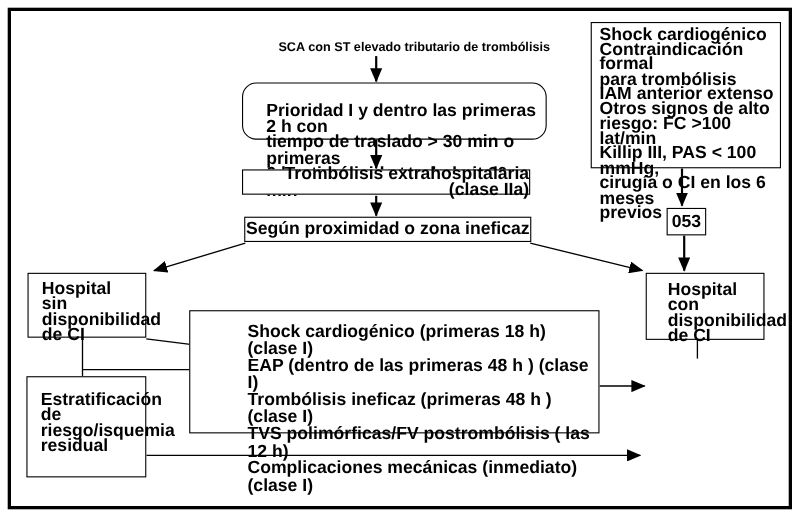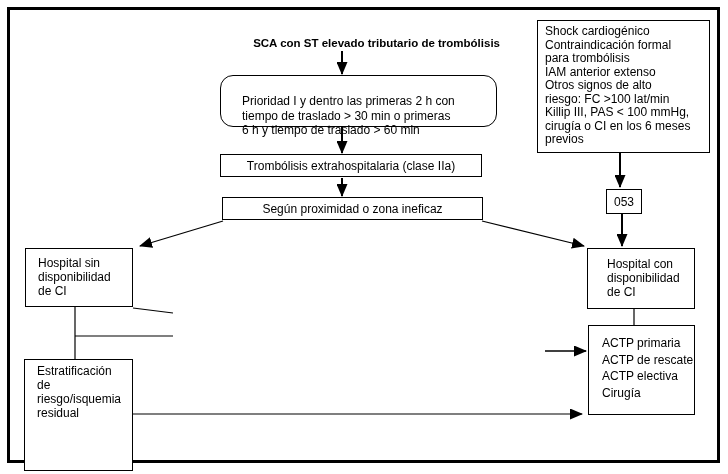--- a/index.html
+++ b/index.html
@@ -21,24 +21,25 @@
     left: 7px; top: 7px;
     width: 713px; height: 456px;
     border: 3px solid #000;
     box-sizing: border-box;
   }
   .node {
     position: absolute;
     border: 1px solid #000;
     background: #ffffff;
     box-sizing: border-box;
-    font-size: 12px;
+    font-size: 16px;
     line-height: 14px;
     white-space: pre-line;
     color: #000;
+    font-weight: bold;
   }
   .plain-label {
     position: absolute;
     font-size: 11.5px;
     color: #000;
     text-align: right;
     white-space: pre-line;
     font-weight: bold;
   }
   .flex-center {
@@ -48,21 +49,21 @@
     text-align: right;
   }
   .n-priority       { left: 220px; top: 75px;  width: 277px; height: 52px;  padding: 18px 6px 0 21px; line-height: 14.5px; border-radius: 13px; }
   .n-thrombolysis   { left: 220px; top: 154px; width: 262px; height: 23px; }
   .n-proximity      { left: 222px; top: 197px; width: 261px; height: 23px; }
   .n-highrisk       { left: 537px; top: 20px;  width: 173px; height: 133px; padding: 4px 3px 0 7px; line-height: 13.5px; }
   .n-061            { left: 606px; top: 189px; width: 36px;  height: 25px; }
   .n-hosp-without   { left: 25px;  top: 248px; width: 108px; height: 59px;  padding: 7px 12px 0 12px; }
   .n-hosp-with      { left: 587px; top: 248px; width: 108px; height: 61px;  padding: 8px 0 0 19px; }
   .n-indications    { left: 172px; top: 282px; width: 373px; height: 112px; padding: 11px 0 0 52px; line-height: 15.5px; }
-  .n-stratification { left: 24px;  top: 359px; width: 109px; height: 112px;  padding: 4px 0 0 12px; }
+  .n-stratification { left: 24px;  top: 342px; width: 109px; height: 92px;  padding: 14px 0 0 12px; }
   .n-actp           { left: 588px; top: 325px; width: 107px; height: 90px;  padding: 9px 0 0 13px; line-height: 16.5px; }
   .sca-label        { left: 200px; top: 37px;  width: 300px; }
   svg.connectors {
     position: absolute;
     left: 0; top: 0;
     width: 728px; height: 474px;
   }
   svg.connectors line { stroke: #000; }
 </style>
 </head>
@@ -116,24 +117,25 @@
   <div class="node n-061 flex-center">053</div>
 
   <div class="node n-hosp-without">Hospital sin
 disponibilidad
 de CI</div>
 
   <div class="node n-hosp-with">Hospital con
 disponibilidad
 de CI</div>
 
+  <div class="node n-indications">Shock cardiogénico (primeras 18 h) (clase I)
+EAP (dentro de las primeras 48 h ) (clase I)
+Trombólisis ineficaz (primeras 48 h ) (clase I)
+TVS polimórficas/FV postrombólisis ( las 12 h)
+Complicaciones mecánicas (inmediato) (clase I)</div>
 
   <div class="node n-stratification">Estratificación
 de
 riesgo/isquemia
 residual</div>
 
-  <div class="node n-actp">ACTP primaria
-ACTP de rescate
-ACTP electiva
-Cirugía</div>
 
 </div>
 
 </body></html>

